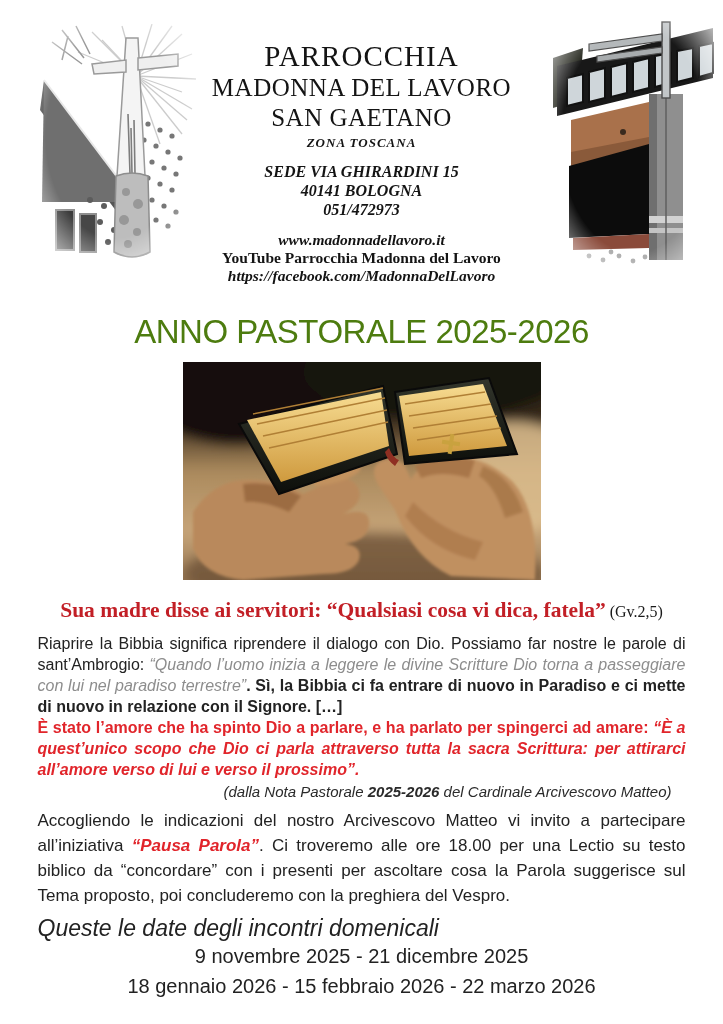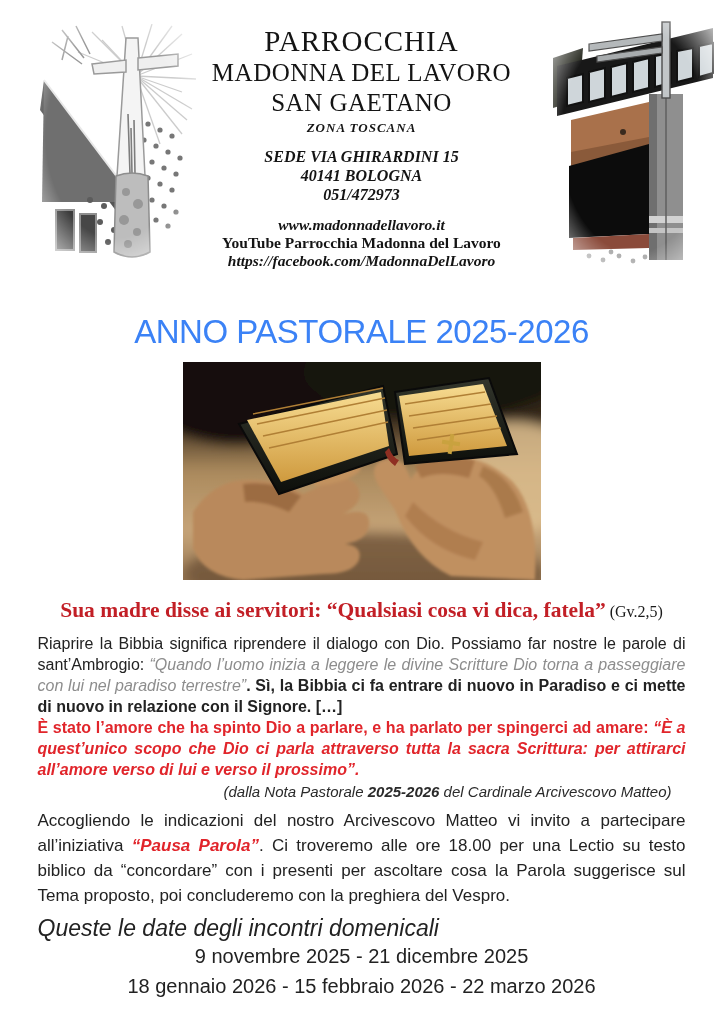--- a/index.html
+++ b/index.html
@@ -3,21 +3,21 @@
 <meta charset="utf-8">
 <style>
   * { margin:0; padding:0; box-sizing:border-box; }
   html,body { background:#ffffff; }
   .page {
     position:relative; width:723px; height:1024px; margin:0 auto;
     background:#ffffff; overflow:hidden;
     font-family:"Liberation Sans", sans-serif; color:#1a1a1a;
   }
   
-  .header { position:relative; height:292px; padding-top:24px; }
+  .header { position:relative; height:292px; padding-top:39px; }
   .img-left {
     position:absolute; left:32px; top:24px; width:168px; height:244px;
     -webkit-mask-image:radial-gradient(ellipse 72% 72% at 50% 46%, #000 58%, transparent 99%);
     mask-image:radial-gradient(ellipse 72% 72% at 50% 46%, #000 58%, transparent 99%);
   }
   .img-right {
     position:absolute; right:6px; top:20px; width:164px; height:250px;
     -webkit-mask-image:radial-gradient(ellipse 75% 75% at 50% 48%, #000 60%, transparent 99%);
     mask-image:radial-gradient(ellipse 75% 75% at 50% 48%, #000 60%, transparent 99%);
   }
@@ -194,21 +194,21 @@
       <div class="h-zona">ZONA TOSCANA</div>
       <div class="h-addr mt12">SEDE VIA GHIRARDINI 15</div>
       <div class="h-addr">40141 BOLOGNA</div>
       <div class="h-addr">051/472973</div>
       <div class="h-link mt12">www.madonnadellavoro.it</div>
       <div class="h-yt">YouTube Parrocchia Madonna del Lavoro</div>
       <div class="h-link">https://facebook.com/MadonnaDelLavoro</div>
     </div>
   </div>
 
-  <h1 class="year-title" style="color:#3b82f6;">ANNO PASTORALE 2025-2026</h1>
+  <h1 class="year-title" style="color:#4d7c0f;">ANNO PASTORALE 2025-2026</h1>
 
   <div class="photo">
     <svg viewBox="0 0 358 218">
       <defs>
         <linearGradient id="bg" x1="0" y1="0" x2="0" y2="1">
           <stop offset="0" stop-color="#1c1712"></stop>
             <stop offset="0.28" stop-color="#35281a"></stop>
           <stop offset="0.5" stop-color="#ab8a5d"></stop>
             <stop offset="0.75" stop-color="#c6a478"></stop>
           <stop offset="1" stop-color="#8a6a48"></stop>

